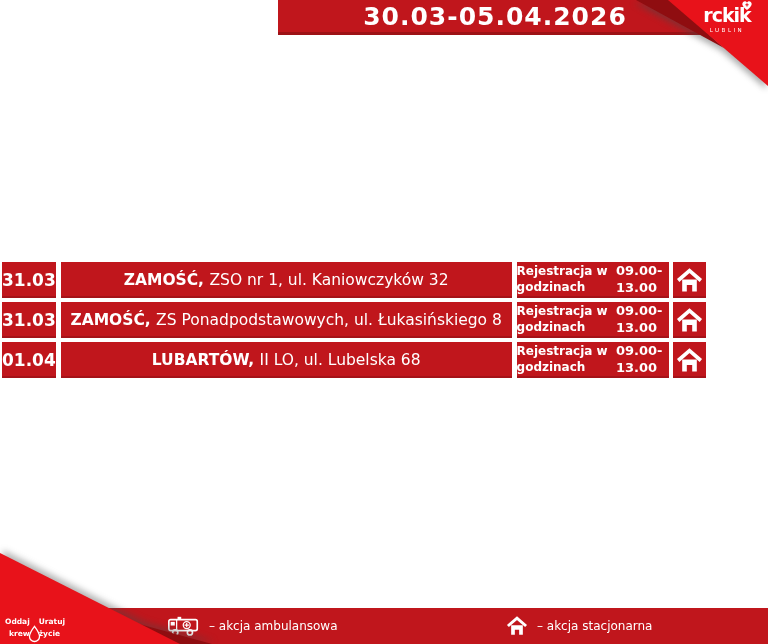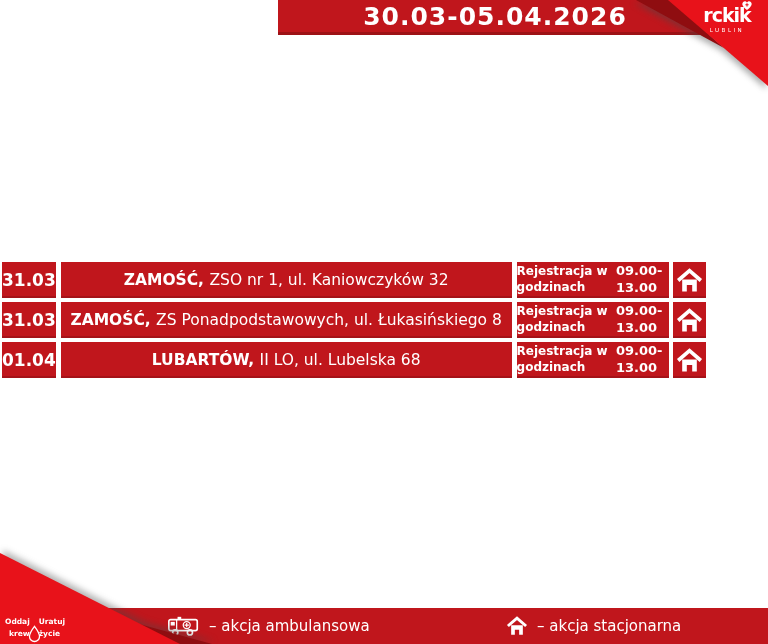--- a/index.html
+++ b/index.html
@@ -44,21 +44,21 @@
   .c-date{width:58px;font-weight:bold;font-size:17px;}
   .c-loc{width:491px;margin-left:5px;font-size:15.5px;}
   .c-loc .city{font-weight:bold;}
   .c-loc .venue{margin-left:.35em;}
   .c-reg{width:166px;margin-left:5px;font-weight:bold;line-height:1.3;}
   .c-reg .reg1{font-size:12px;}
   .c-reg .reg2{font-size:13px;}
   .c-ico{width:36px;margin-left:4px;}
   
   #footer{position:absolute;left:0;top:608px;width:768px;height:36px;background:#c0161c;z-index:1;}
-  .legend{position:absolute;top:0;height:36px;display:flex;align-items:center;gap:9px;font-size:15px;color:#fff;}
+  .legend{position:absolute;top:0;height:36px;display:flex;align-items:center;gap:9px;font-size:12px;color:#fff;}
   #legend-amb{left:167px;}
   #legend-sta{left:506px;text-align:right;}
   .hidden-defs{position:absolute;width:0;height:0;overflow:hidden;}
 </style>
 </head>
 <body>
 
 <svg class="hidden-defs" aria-hidden="true">
   <defs>
     <symbol id="sym-house" viewBox="0 0 28 26">

